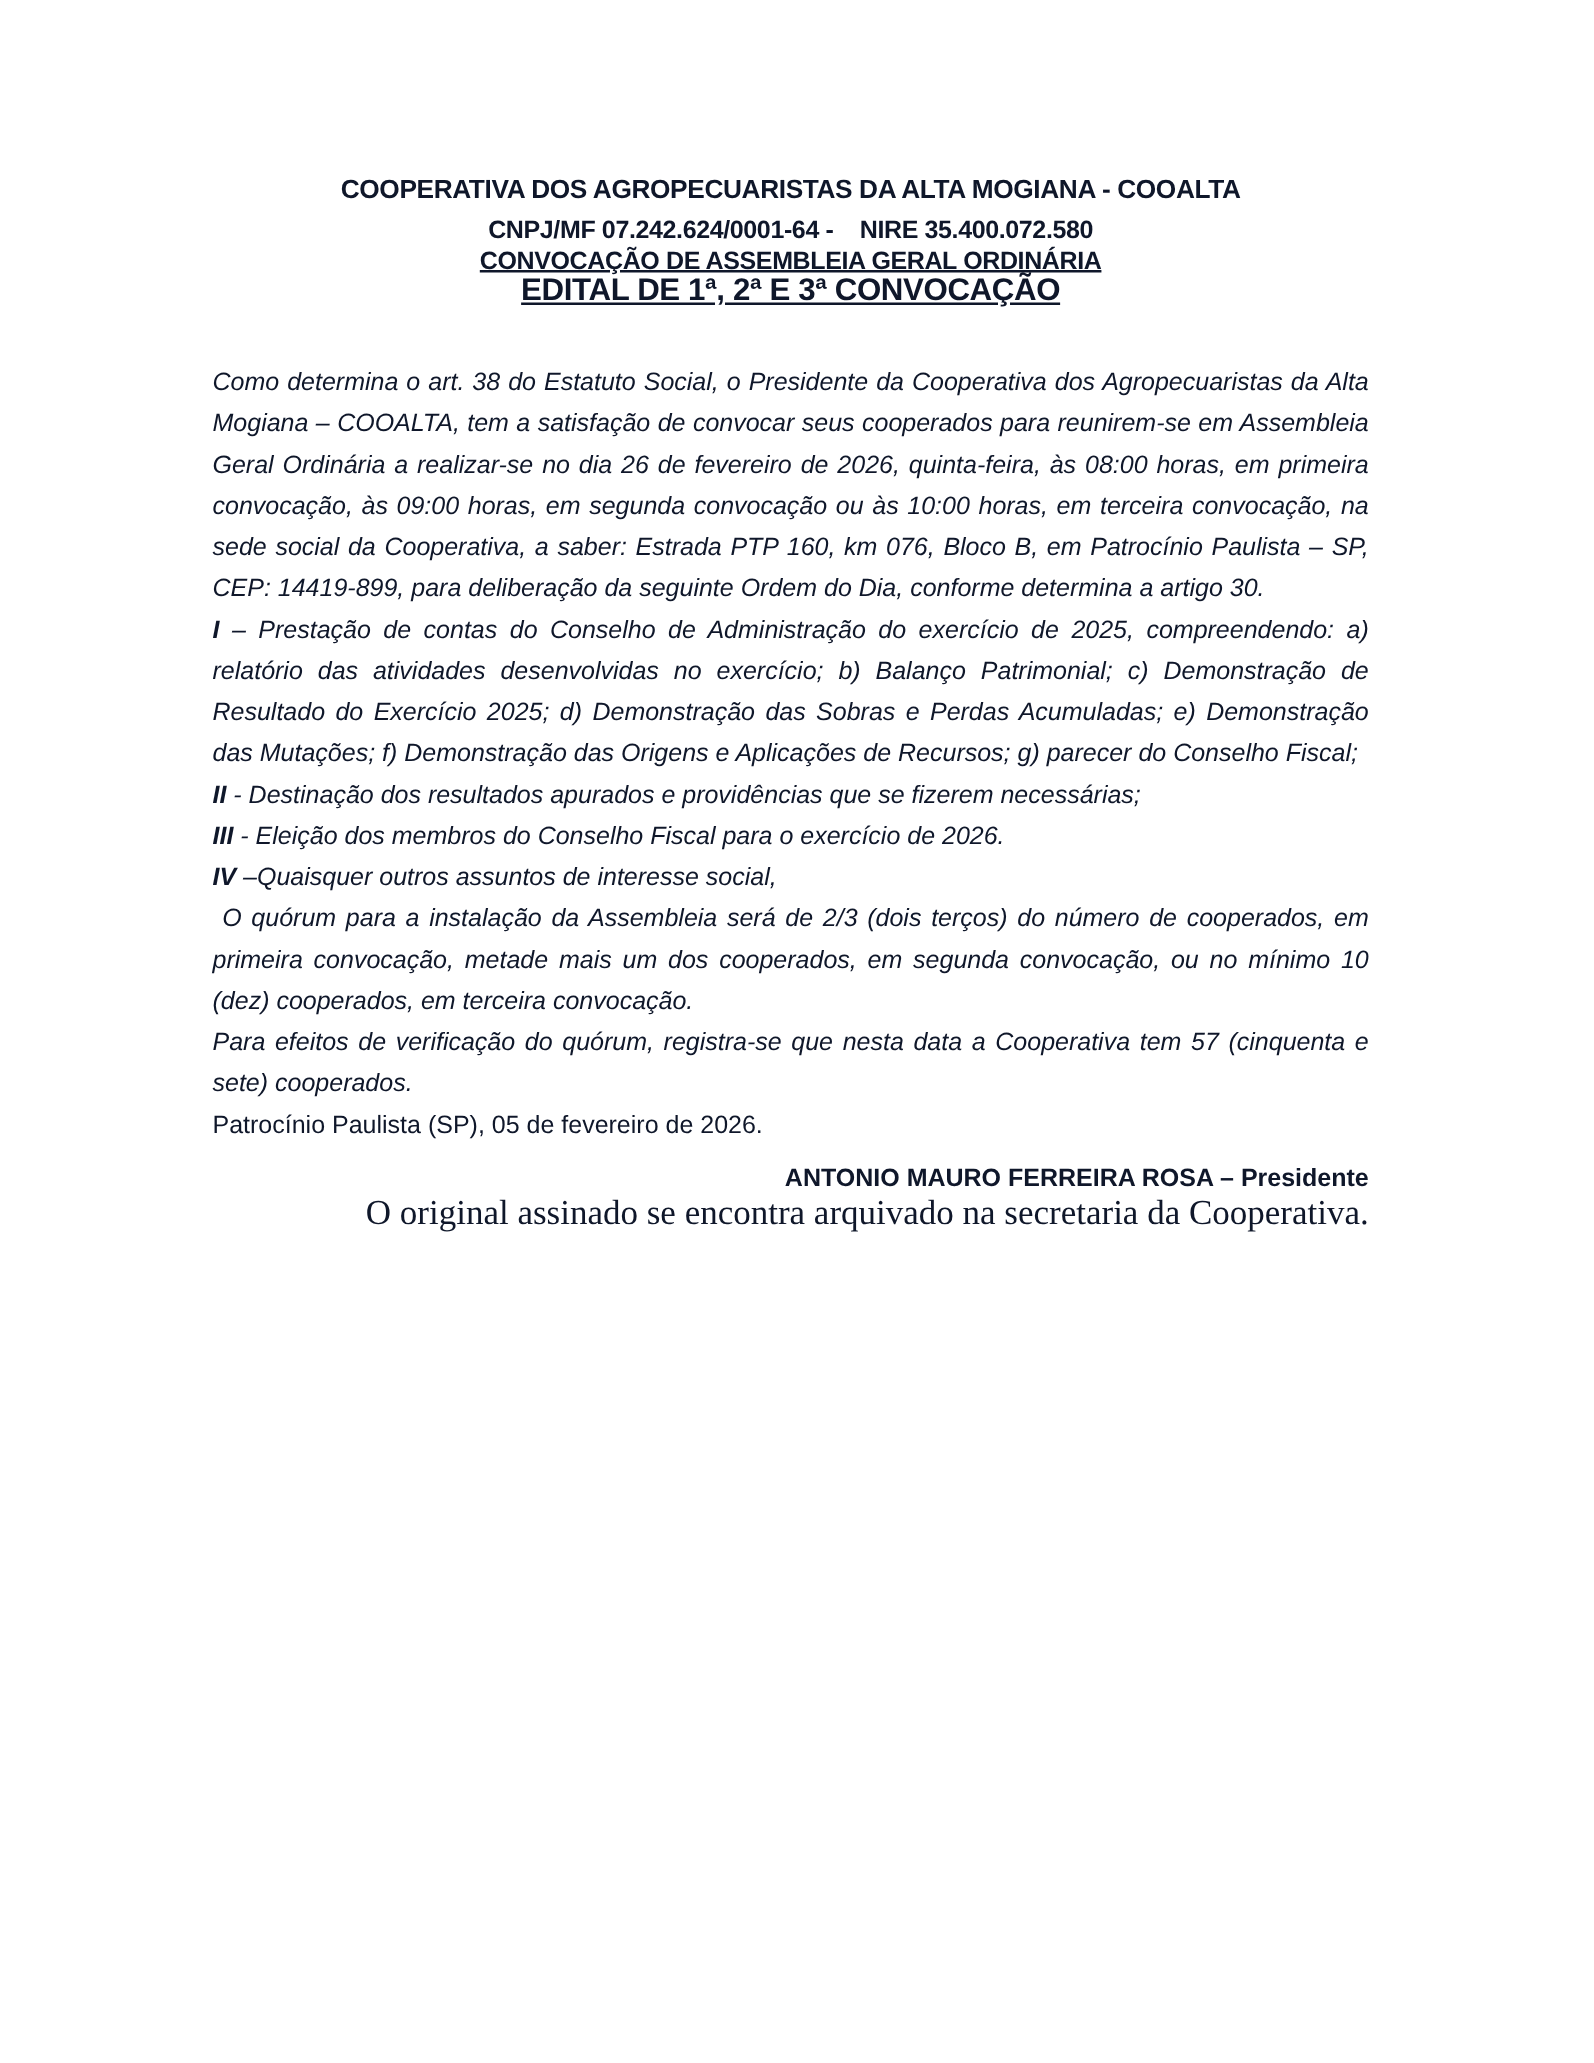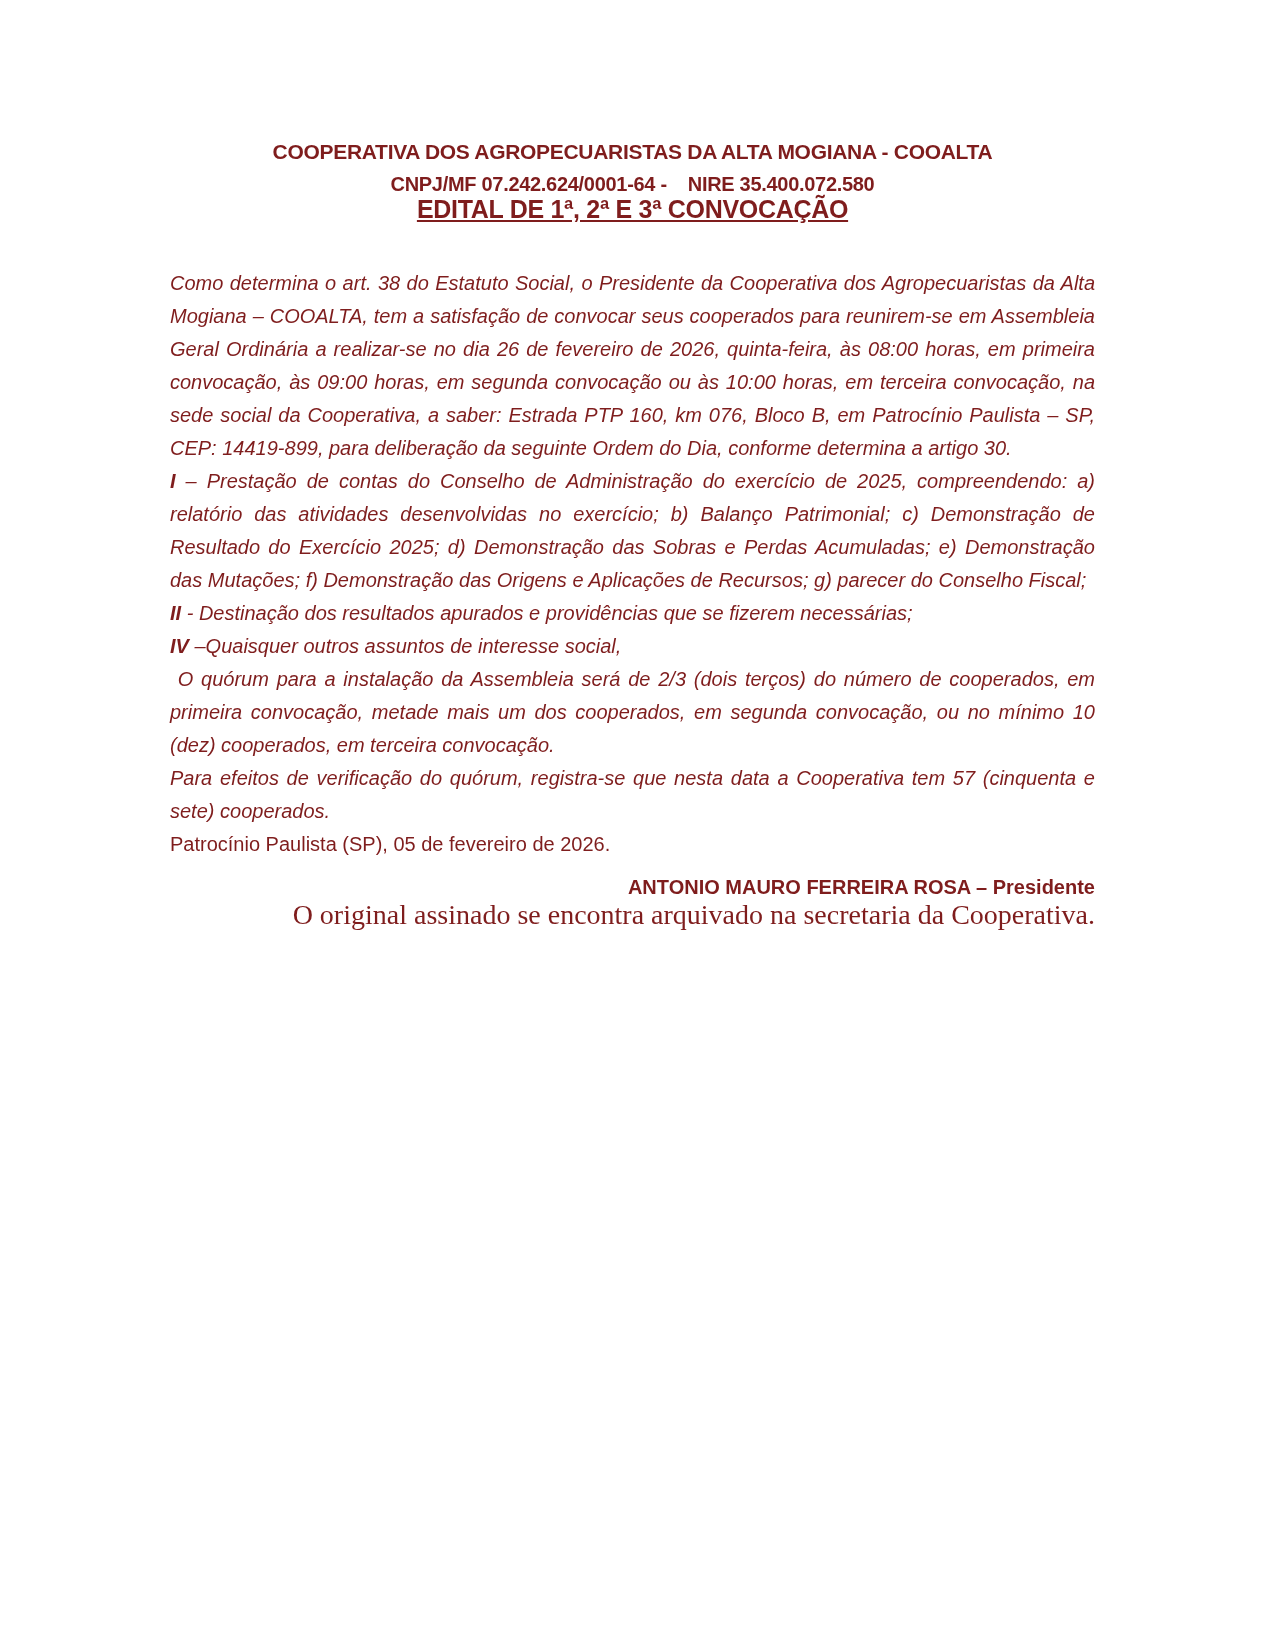--- a/index.html
+++ b/index.html
@@ -5,21 +5,21 @@
   html, body {
     margin: 0;
     padding: 0;
     background: #ffffff;
   }
   .page {
     position: relative;
     width: 1275px;
     height: 1650px;
     background: #ffffff;
-    color: #7f1d1d;
+    color: #0f172a;
     font-family: "Liberation Sans", sans-serif;
     overflow: hidden;
   }
   .doc {
     position: absolute;
     left: 170px;
     top: 138px;
     width: 925px;
   }
   .doc-header {
@@ -87,30 +87,32 @@
 </style>
 </head>
 <body>
 
 <div class="page">
   <div class="doc">
 
     <div class="doc-header">
       <p class="h-title">COOPERATIVA DOS AGROPECUARISTAS DA ALTA MOGIANA - COOALTA</p>
       <p class="h-reg">CNPJ/MF 07.242.624/0001-64 -    NIRE 35.400.072.580</p>
+      <p class="h-call">CONVOCAÇÃO DE ASSEMBLEIA GERAL ORDINÁRIA</p>
       <p class="h-sub">EDITAL DE 1ª, 2ª E 3ª CONVOCAÇÃO</p>
     </div>
 
     <div class="doc-body">
       <p class="para">Como determina o art. 38 do Estatuto Social, o Presidente da Cooperativa dos Agropecuaristas da Alta Mogiana – COOALTA, tem a satisfação de convocar seus cooperados para reunirem-se em Assembleia Geral Ordinária a realizar-se no dia 26 de fevereiro de 2026, quinta-feira, às 08:00 horas, em primeira convocação, às 09:00 horas, em segunda convocação ou às 10:00 horas, em terceira convocação, na sede social da Cooperativa, a saber: Estrada PTP 160, km 076, Bloco B, em Patrocínio Paulista – SP, CEP: 14419-899, para deliberação da seguinte Ordem do Dia, conforme determina a artigo 30.</p>
 
       <p class="para"><span class="numeral">I</span><span> – Prestação de contas do Conselho de Administração do exercício de 2025, compreendendo: a) relatório das atividades desenvolvidas no exercício; b) Balanço Patrimonial; c) Demonstração de Resultado do Exercício 2025; d) Demonstração das Sobras e Perdas Acumuladas; e) Demonstração das Mutações; f) Demonstração das Origens e Aplicações de Recursos; g) parecer do Conselho Fiscal;</span></p>
 
       <p class="para"><span class="numeral">II</span><span> - Destinação dos resultados apurados e providências que se fizerem necessárias;</span></p>
 
+      <p class="para"><span class="numeral">III</span><span> - Eleição dos membros do Conselho Fiscal para o exercício de 2026.</span></p>
 
       <p class="para"><span class="numeral">IV</span><span> –Quaisquer outros assuntos de interesse social,</span></p>
 
       <p class="para pre"> O quórum para a instalação da Assembleia será de 2/3 (dois terços) do número de cooperados, em primeira convocação, metade mais um dos cooperados, em segunda convocação, ou no mínimo 10 (dez) cooperados, em terceira convocação.</p>
 
       <p class="para">Para efeitos de verificação do quórum, registra-se que nesta data a Cooperativa tem 57 (cinquenta e sete) cooperados.</p>
 
       <p class="date-line">Patrocínio Paulista (SP), 05 de fevereiro de 2026.</p>
 
       <p class="sig-name">ANTONIO MAURO FERREIRA ROSA – Presidente</p>

